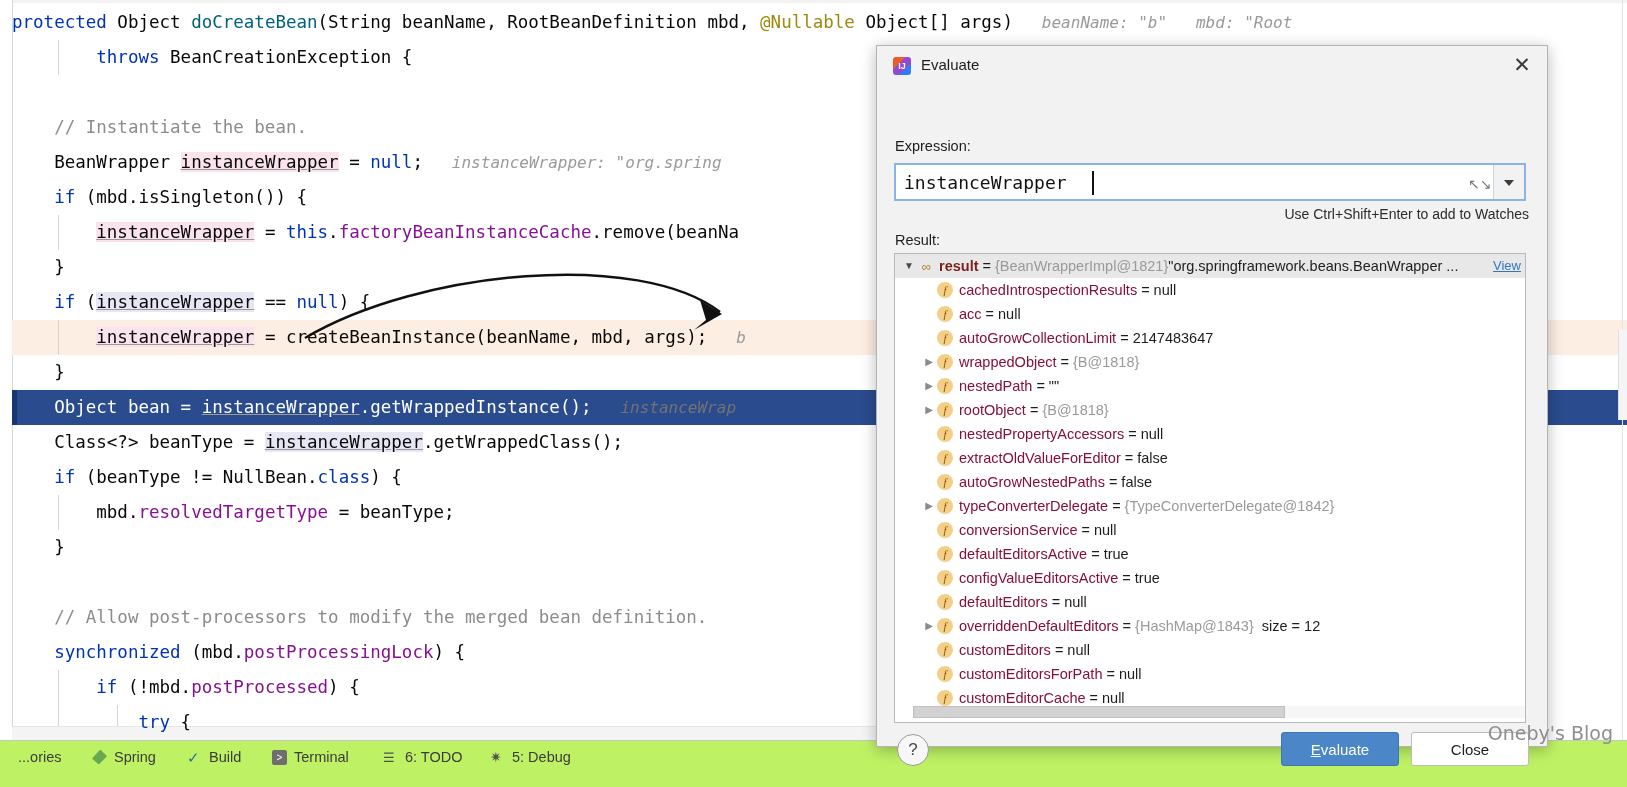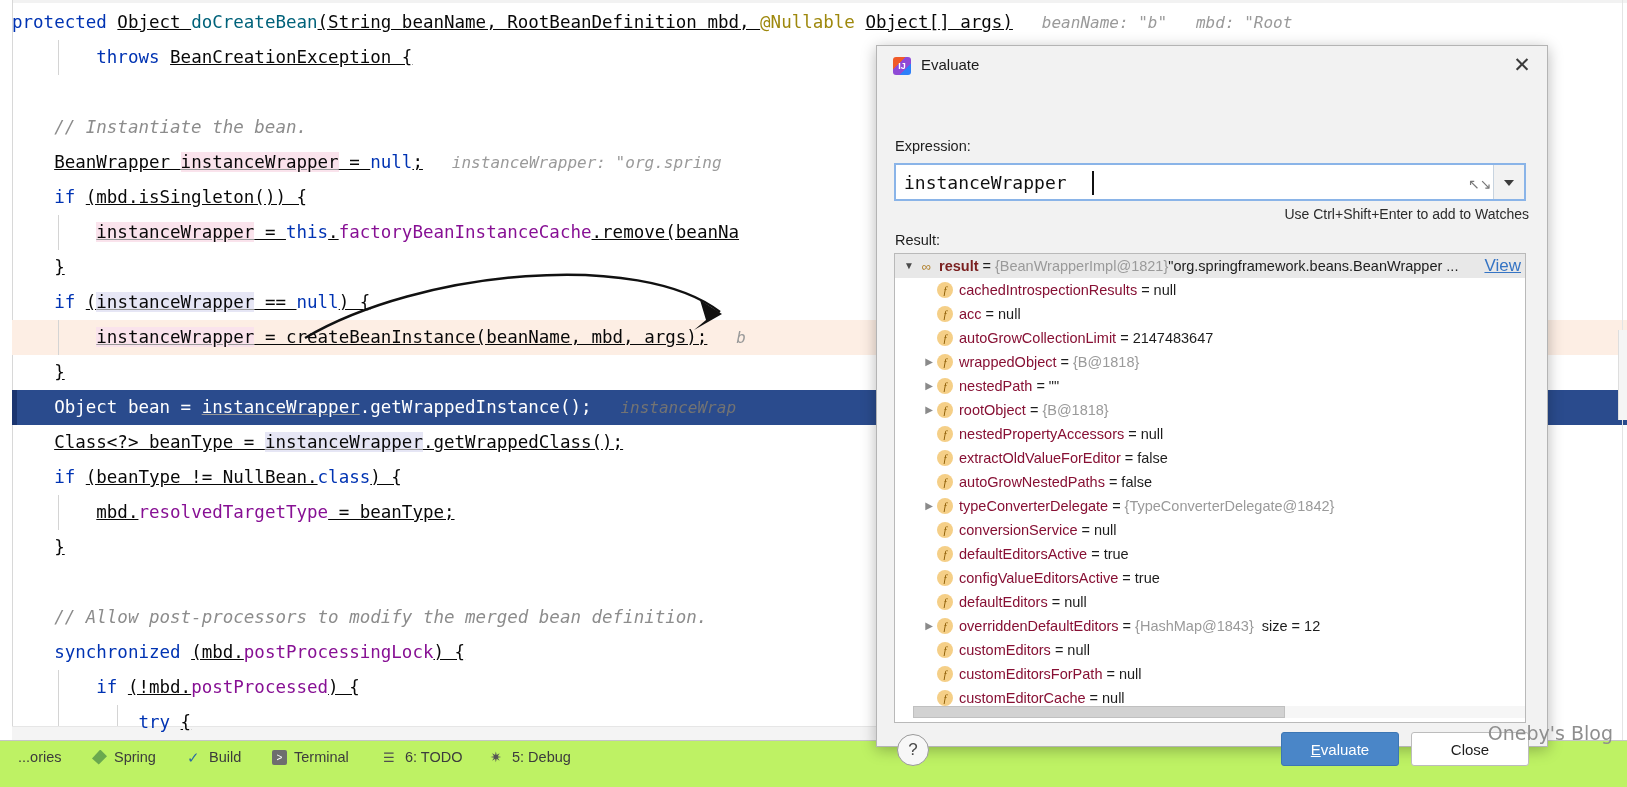--- a/index.html
+++ b/index.html
@@ -23,23 +23,23 @@
     font-family:"DejaVu Sans Mono","Liberation Mono",monospace;
     font-size:17.5px;line-height:35px;white-space:pre;
   }
   .ln{position:relative;height:35px;}
   .guide{position:absolute;left:46px;top:0;width:1px;height:35px;background:#d4d4d4;}
   .guide2{position:absolute;left:105px;top:0;width:1px;height:35px;background:#d4d4d4;}
   .kw{color:#0033b3;}
   .fn{color:#00627a;}
   .fld{color:#871094;}
   .ann{color:#9e880d;}
-  .cmt{color:#8c8c8c;font-style:italic;}
+  .cmt{color:#8c8c8c;}
   .hint{color:#9a9a9a;font-style:italic;font-size:16px;}
-  .txt{color:#080808;text-decoration:underline;}
+  .txt{color:#080808;}
   .uline{text-decoration:underline;text-decoration-color:#9a9a9a;}
   .hl-pink{background:#fae3ec;}
   .hl-lav{background:#e6e6f5;}
   .row-exec{position:absolute;left:0;top:0;width:1627px;height:35px;background:#fdeee4;}
   .row-sel{position:absolute;left:0;top:0;width:1627px;height:35px;background:#2a4b8d;}
   .row-sel-bar{position:absolute;left:0;top:0;width:5px;height:35px;background:#1b3570;}
   .sel-txt{color:#ffffff;}
   .sel-hint{color:#737373;font-style:italic;font-size:16px;}
 
   .code-line{position:relative;z-index:2;padding-left:0;}
@@ -137,21 +137,21 @@
     margin-right:6px;font-family:"Liberation Serif",serif;
   }
   .ico-res{
     flex:0 0 18px;width:18px;text-align:center;color:#b07f2a;font-size:13px;margin-right:4px;letter-spacing:-1px;
   }
   .nm{color:#871034;}
   .nm-res{color:#7a1f1f;font-weight:bold;}
   .eq{color:#1d1d1d;margin:0 4px;}
   .val{color:#1d1d1d;}
   .val-gray{color:#9a9a9a;}
-  .view-link{position:absolute;right:4px;top:0;color:#3574c4;font-size:17px;line-height:24px;text-decoration:underline;}
+  .view-link{position:absolute;right:4px;top:0;color:#3574c4;font-size:13px;line-height:24px;text-decoration:underline;}
   .sizeinfo{color:#1d1d1d;margin-left:8px;}
 
   .hscroll{
     position:absolute;left:18px;bottom:4px;width:612px;height:12px;background:#f6f6f6;
   }
   .hscroll-thumb{position:absolute;left:0;top:0;width:372px;height:12px;background:#d2d2d2;border:1px solid #c0c0c0;box-sizing:border-box;}
 
   .helpbtn{
     position:absolute;left:20px;top:688px;width:30px;height:30px;border-radius:50%;
     border:1px solid #9a9a9a;background:#f7f7f7;color:#4a4a4a;

